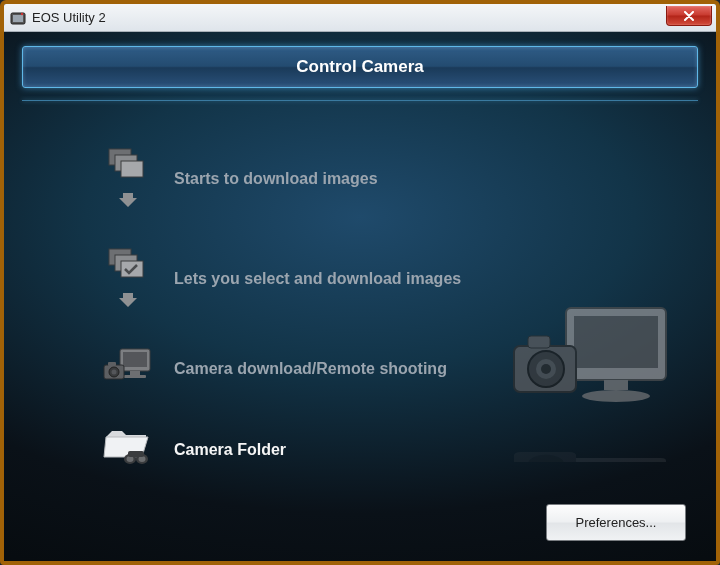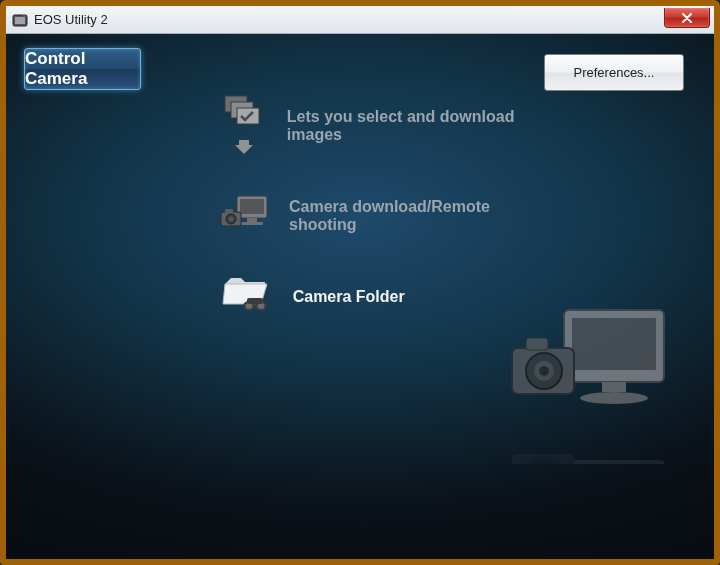--- a/index.html
+++ b/index.html
@@ -2,21 +2,21 @@
 <html><head>
 <meta charset="utf-8">
 <style>
   * { box-sizing: border-box; margin: 0; padding: 0; }
   html, body { width: 720px; height: 565px; overflow: hidden; font-family: "Segoe UI", Tahoma, sans-serif; }
   body { background: #1a2530; }
 
   
   .window {
     width: 720px; height: 565px;
-    border: 6px solid #a16207;
+    border: 4px solid #a16207;
     border-radius: 6px 6px 4px 4px;
     background: #0f1519;
     display: flex; flex-direction: column;
     overflow: hidden;
   }
   .titlebar {
     height: 28px;
     background: linear-gradient(#f4f6f8, #dfe5eb);
     display: flex; align-items: center;
     padding: 0 0 0 6px;
@@ -39,21 +39,21 @@
     color:#fff; font-weight:bold; font-size:12px;
     box-shadow: inset 0 0 2px rgba(255,255,255,.4);
     cursor: pointer;
   }
 
   
   .content {
     flex: 1;
     background: radial-gradient(ellipse 110% 80% at 50% 35%, #1f4a6b 0%, #123448 35%, #0a1118 70%, #060a0d 100%);
     padding: 14px 18px 10px 18px;
-    display:flex; flex-direction:row;
+    display:flex; flex-direction:column;
     position: relative;
   }
 
   
   .tabs { display:flex; gap:14px; }
   .tab {
     flex:1; height:42px;
     display:flex; align-items:center; justify-content:center;
     font-size:17px; font-weight:bold;
     border-radius:3px;
@@ -125,20 +125,37 @@
 
     <div class="tabs">
       <div class="tab active">
         <span>Control Camera</span>
       </div>
     </div>
     <div class="tab-underline"></div>
 
     <div class="menu">
 
+      <div class="menu-item">
+        <div class="icon-slot">
+          <span>
+            <svg width="46" height="36" viewBox="0 0 46 36">
+              <rect x="4" y="2" width="22" height="16" fill="#6d6f72" stroke="#3a3c3e"></rect>
+              <rect x="10" y="8" width="22" height="16" fill="#8a8c8f" stroke="#3a3c3e"></rect>
+              <rect x="16" y="14" width="22" height="16" fill="#a6a8ab" stroke="#3a3c3e"></rect>
+            </svg>
+          </span>
+          <span class="down-arrow">
+            <svg width="18" height="14" viewBox="0 0 18 14">
+              <path d="M4 0 h10 v5 h4 L9 14 L0 5 h4 Z" fill="#8f9193"></path>
+            </svg>
+          </span>
+        </div>
+        <span class="label">Starts to download images</span>
+      </div>
 
       <div class="menu-item">
         <div class="icon-slot">
           <span>
             <svg width="46" height="36" viewBox="0 0 46 36">
               <rect x="4" y="2" width="22" height="16" fill="#6d6f72" stroke="#3a3c3e"></rect>
               <rect x="10" y="8" width="22" height="16" fill="#8a8c8f" stroke="#3a3c3e"></rect>
               <rect x="16" y="14" width="22" height="16" fill="#a6a8ab" stroke="#3a3c3e"></rect>
               <path d="M20 22 l4 4 l8 -8" stroke="#4a4c4e" stroke-width="2.5" fill="none"></path>
             </svg>

